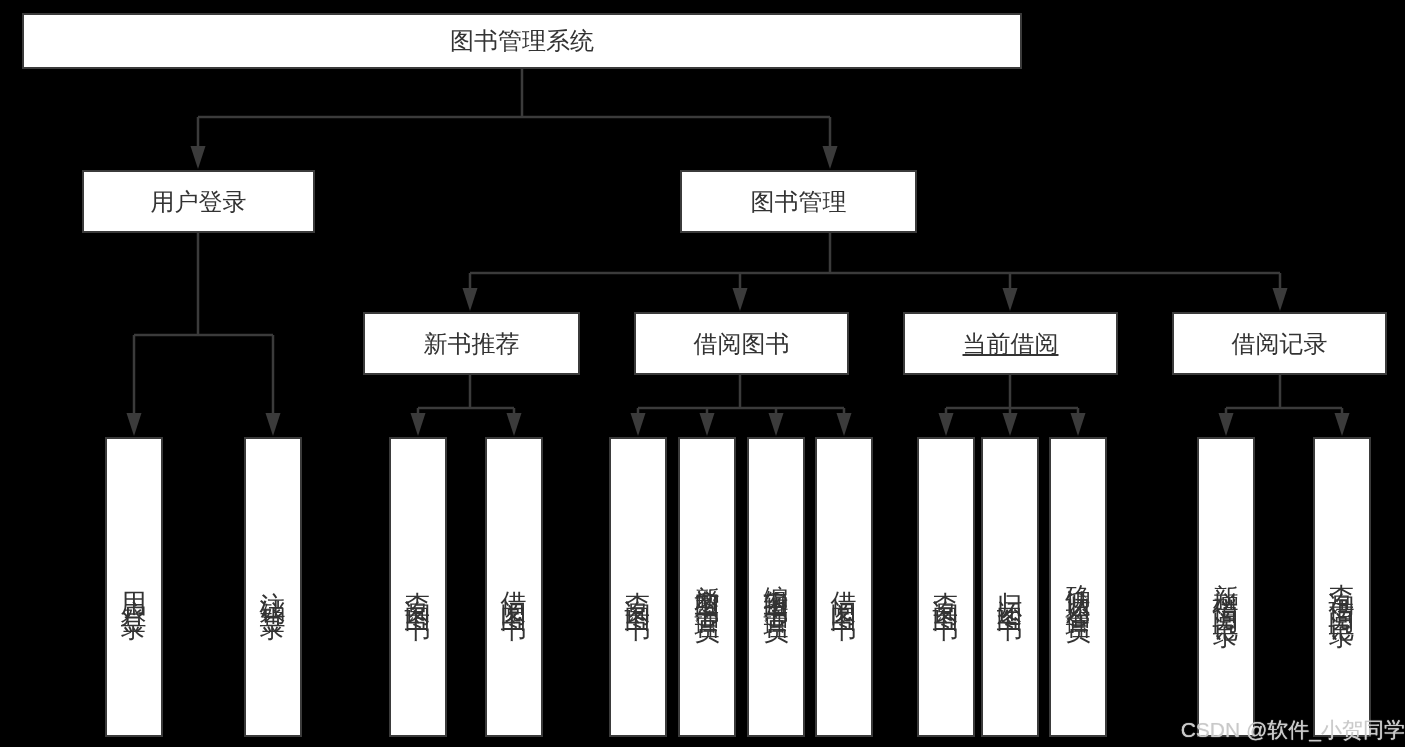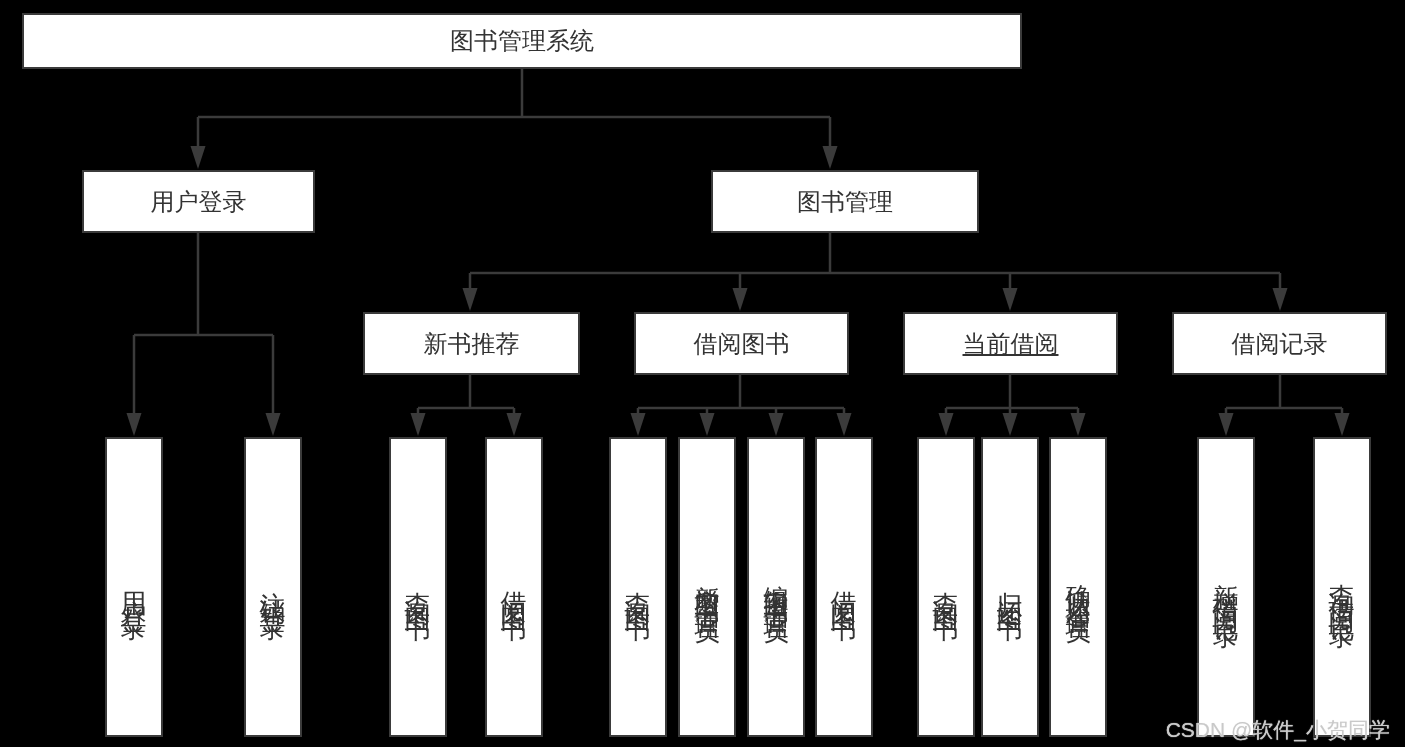--- a/index.html
+++ b/index.html
@@ -47,21 +47,21 @@
     font-size: 26px;
     letter-spacing: 8px;
     line-height: 1;
   }
   .box.v.long span {
     font-size: 25px;
     letter-spacing: 5px;
   }
   .watermark {
     position: absolute;
-    right: 15px;
+    right: 0;
     bottom: 3px;
     font-size: 21px;
     color: #c9c9c9;
     text-shadow: 0 0 1px #e6e6e6;
     white-space: nowrap;
   }
 </style>
 </head>
 <body>
 
@@ -129,21 +129,21 @@
     <path class="ah" d="M1334.5 413 L1349.5 413 L1342 436 Z"></path>
   </svg>
 
   <div class="box" style="left:22px; top:13px; width:1000px; height:56px;">
     <span>图书管理系统</span>
   </div>
 
   <div class="box" style="left:82px; top:170px; width:233px; height:63px;">
     <span>用户登录</span>
   </div>
-  <div class="box" style="left:711px; top:170px; width:268px; height:63px;">
+  <div class="box" style="left:680px; top:170px; width:237px; height:63px;">
     <span>图书管理</span>
   </div>
 
   <div class="box" style="left:363px; top:312px; width:217px; height:63px;text-align:center;">
     <span>新书推荐</span>
   </div>
   <div class="box" style="left:634px; top:312px; width:215px; height:63px;">
     <span>借阅图书</span>
   </div>
   <div class="box" style="left:903px; top:312px; width:215px; height:63px;text-decoration:underline;">

